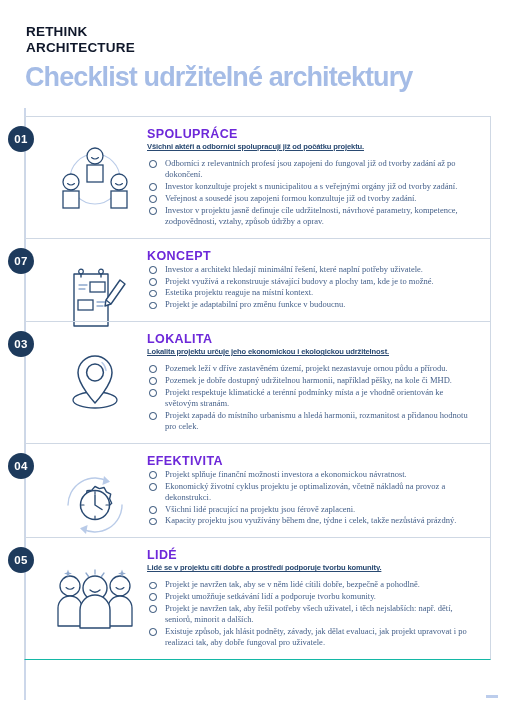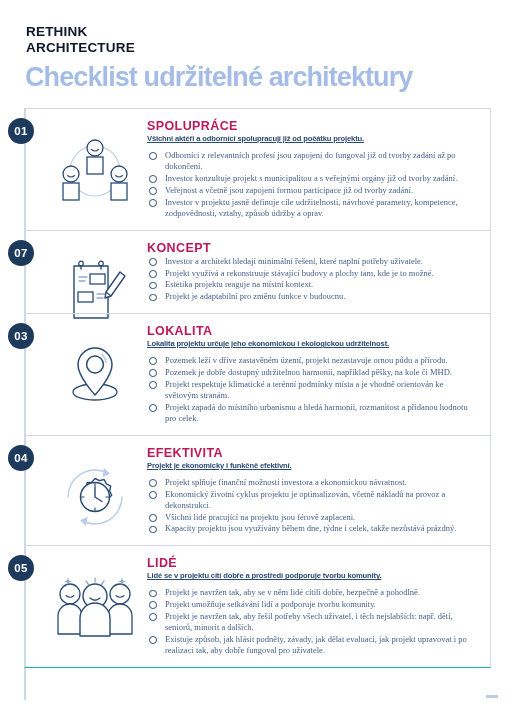--- a/index.html
+++ b/index.html
@@ -46,21 +46,21 @@
     top: 108px;
     width: 1.5px;
     height: 592px;
     background: #ccd7ea;
   }
 
   
   .cards {
     position: absolute;
     left: 24px;
-    top: 108px;
+    top: 116px;
     width: 467px;
   }
 
   .card {
     position: relative;
     border: 1px solid #cfd8e4;
     border-bottom: none;
     padding: 10px 12px 10px 122px;
     min-height: 72px;
     background: transparent;
@@ -95,21 +95,21 @@
     align-items: center;
     justify-content: center;
   }
   .icon-slot svg { display: block; }
 
   .sec-title {
     font-family: "Liberation Sans", sans-serif;
     font-weight: bold;
     font-size: 12.5px;
     letter-spacing: 0.4px;
-    color: #be185d;
+    color: #6d28d9;
     margin-bottom: 1px;
   }
 
   .sec-sub {
     font-family: "Liberation Sans", sans-serif;
     font-weight: bold;
     font-size: 7.6px;
     letter-spacing: -0.15px;
     color: #2a4a72;
     margin-bottom: 7px;
@@ -176,21 +176,21 @@
       <circle cx="62" cy="37" r="8" fill="#fff" stroke="#2a4a72" stroke-width="1.3"></circle>
       <path d="M58.5 38.5q3.5 3 7 0" stroke="#2a4a72" stroke-width="1.1" fill="none" stroke-linecap="round"></path>
       <rect x="54" y="46" width="16" height="17" fill="#fff" stroke="#2a4a72" stroke-width="1.3"></rect>
     </svg>
       </div>
     <div class="sec-title">SPOLUPRÁCE</div>
     <div class="sec-sub">Všichni aktéři a odborníci spolupracují již od počátku projektu.</div>
     <ul class="checks">
       <li>Odborníci z relevantních profesí jsou zapojeni do fungoval již od tvorby zadání až po dokončení.</li>
         <li>Investor konzultuje projekt s municipalitou a s veřejnými orgány již od tvorby zadání.</li>
-        <li>Veřejnost a včetně jsou zapojeni formou participace již od tvorby zadání.</li>
+        <li>Veřejnost a sousedé jsou zapojeni formou konzultuje již od tvorby zadání.</li>
         <li>Investor v projektu jasně definuje cíle udržitelnosti, návrhové parametry, kompetence, zodpovědnosti, vztahy, způsob údržby a oprav.</li>
     </ul>
     </div>
     <div class="card">
     <div class="badge">07</div>
     <div class="icon-slot">
     <svg width="66" height="64" viewBox="0 0 66 64" fill="none">
       <path d="M12 6h34v52H12z" fill="#fff" stroke="#2a4a72" stroke-width="1.4" stroke-linejoin="round"></path>
       <path d="M19 2v7M39 2v7" stroke="#2a4a72" stroke-width="1.4" stroke-linecap="round"></path>
       <circle cx="19" cy="3.5" r="2.3" fill="#fff" stroke="#2a4a72" stroke-width="1.2"></circle>
@@ -238,21 +238,20 @@
       <path d="M45 6l6 5.8-7.6 3.3" fill="#b9cbe8"></path>
       <path d="M63 35a27 27 0 0 1-40 23.6" stroke="#b9cbe8" stroke-width="1.4" fill="none" stroke-linecap="round"></path>
       <path d="M27 64l-6-5.8 7.6-3.3" fill="#b9cbe8"></path>
       <path d="M36 9.5l4.4 2.1 4.7-1.1 2.3 4.3 4.3 2.3-1.1 4.7 2.1 4.4-3.6 3.2-.6 4.8-4.8.6-3.2 3.6-4.4-2.1-4.7 1.1-2.3-4.3-4.3-2.3 1.1-4.7-2.1-4.4 3.6-3.2.6-4.8 4.8-.6z" transform="translate(0,7)" fill="#fff" stroke="#2a4a72" stroke-width="1.4" stroke-linejoin="round"></path>
       <circle cx="36" cy="35" r="14.5" fill="#fff" stroke="#2a4a72" stroke-width="1.5"></circle>
       <path d="M36 35V25M36 35l7 4.5" stroke="#2a4a72" stroke-width="1.4" stroke-linecap="round"></path>
       <path d="M36 21.5v2.5M36 46v2.5M22.5 35H25M47 35h2.5" stroke="#2a4a72" stroke-width="1.2" stroke-linecap="round"></path>
     </svg>
       </div>
     <div class="sec-title">EFEKTIVITA</div>
-    <div class="sec-sub">Projekt je ekonomicky i funkčně efektivní.</div>
     <ul class="checks">
       <li>Projekt splňuje finanční možnosti investora a ekonomickou návratnost.</li>
         <li>Ekonomický životní cyklus projektu je optimalizován, včetně nákladů na provoz a dekonstrukci.</li>
         <li>Všichni lidé pracující na projektu jsou férově zaplaceni.</li>
         <li>Kapacity projektu jsou využívány během dne, týdne i celek, takže nezůstává prázdný.</li>
     </ul>
     </div>
     <div class="card">
     <div class="badge">05</div>
     <div class="icon-slot">

